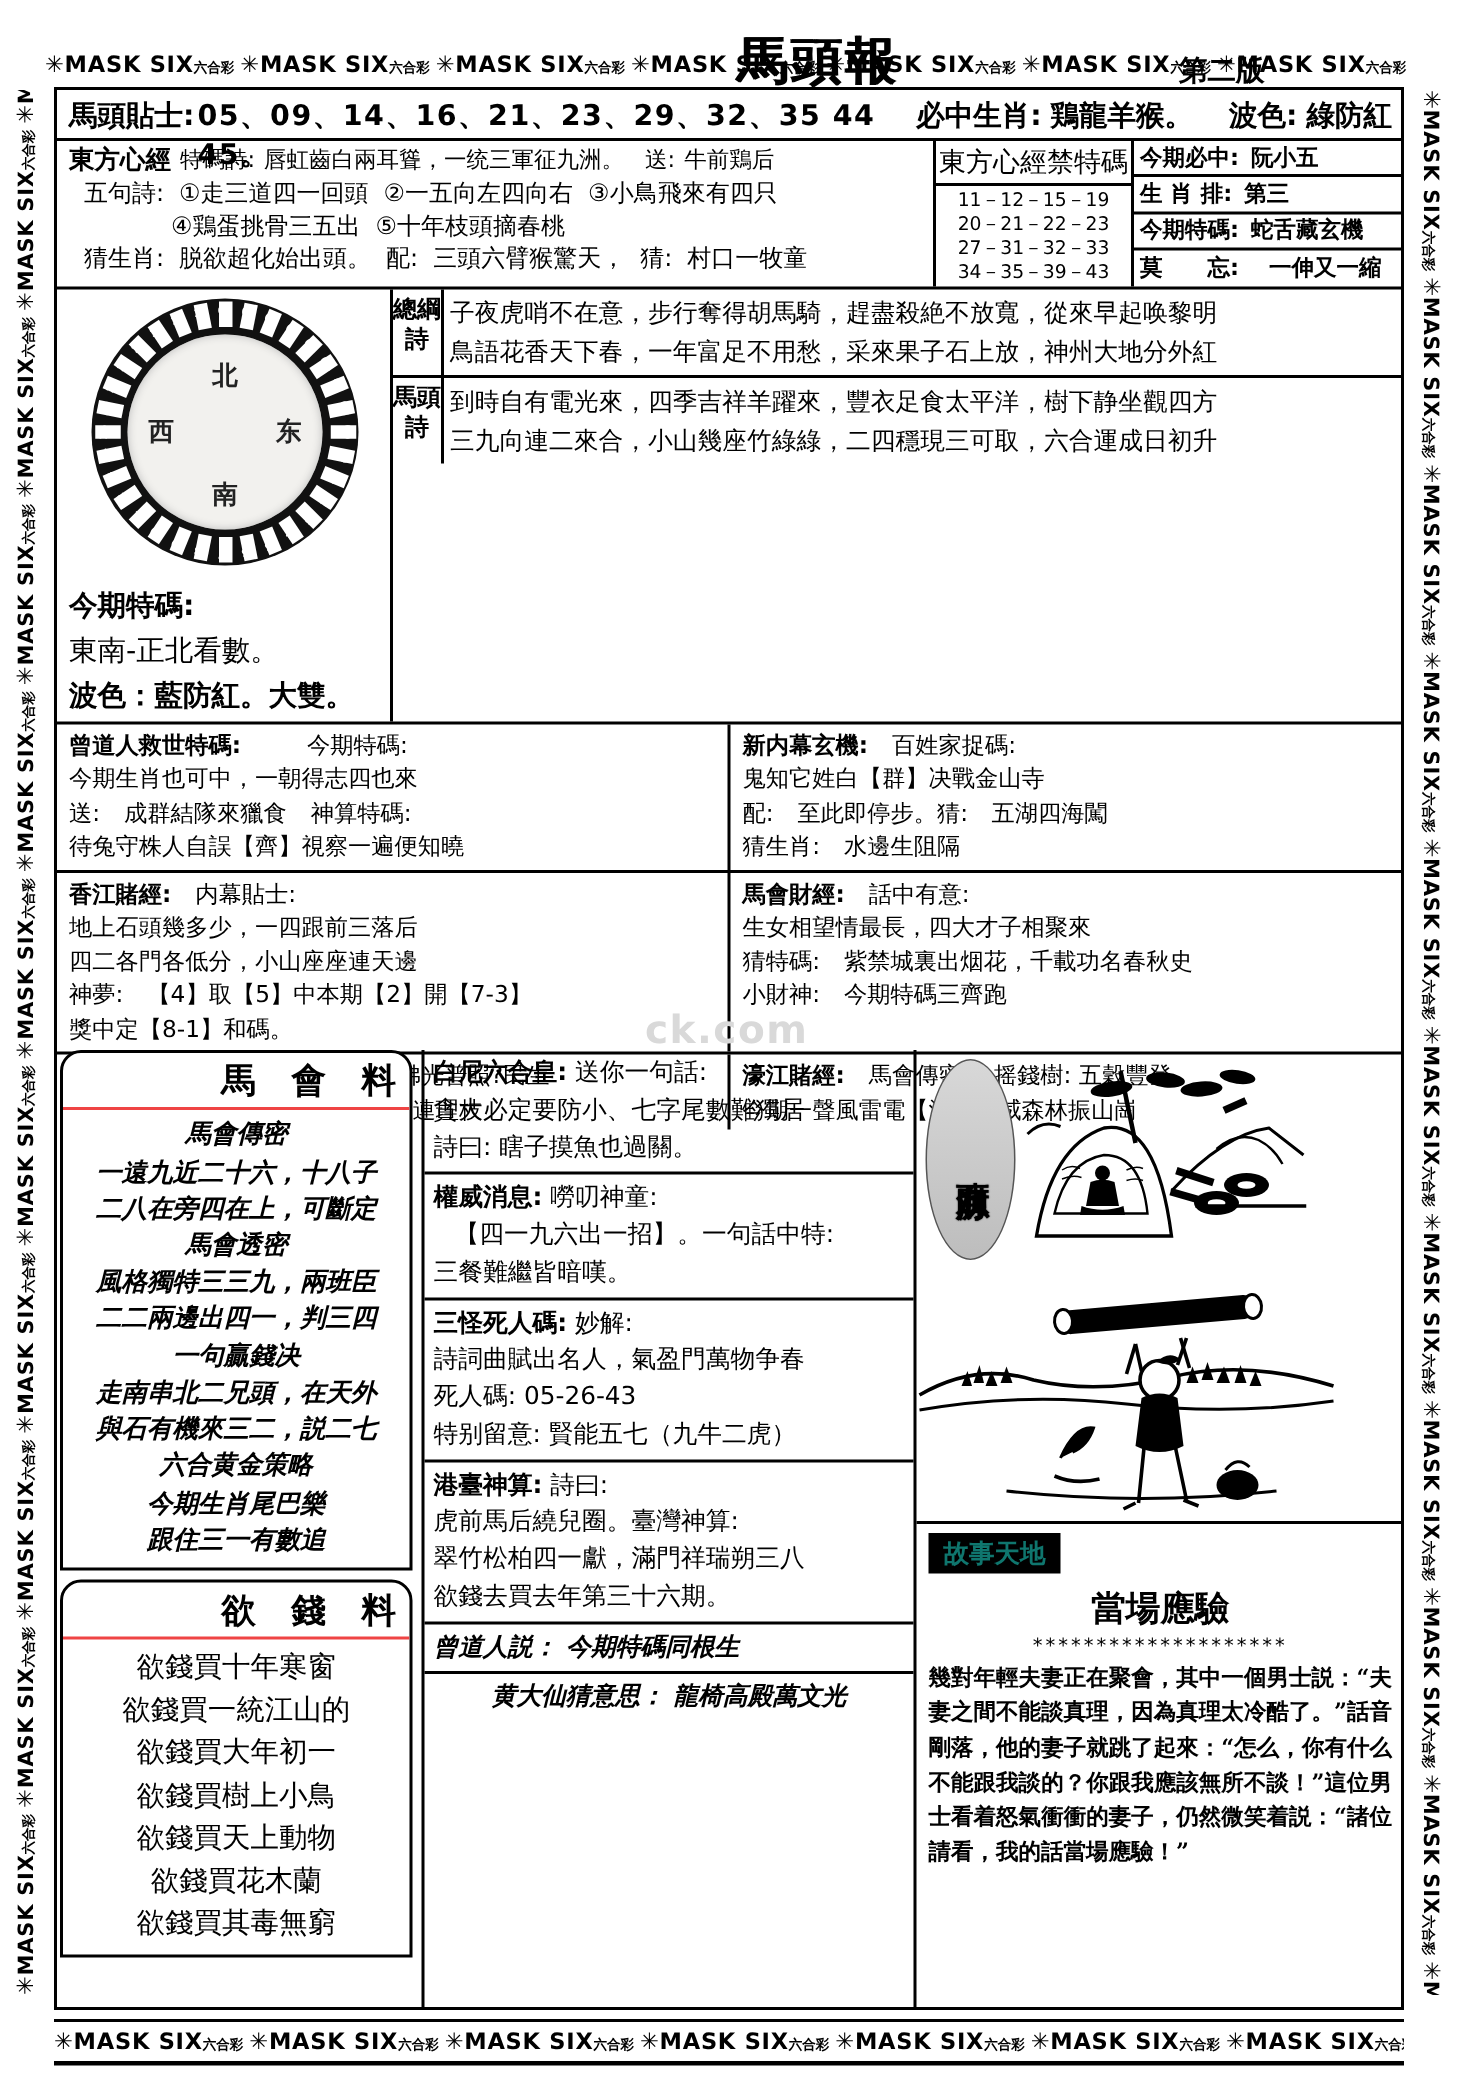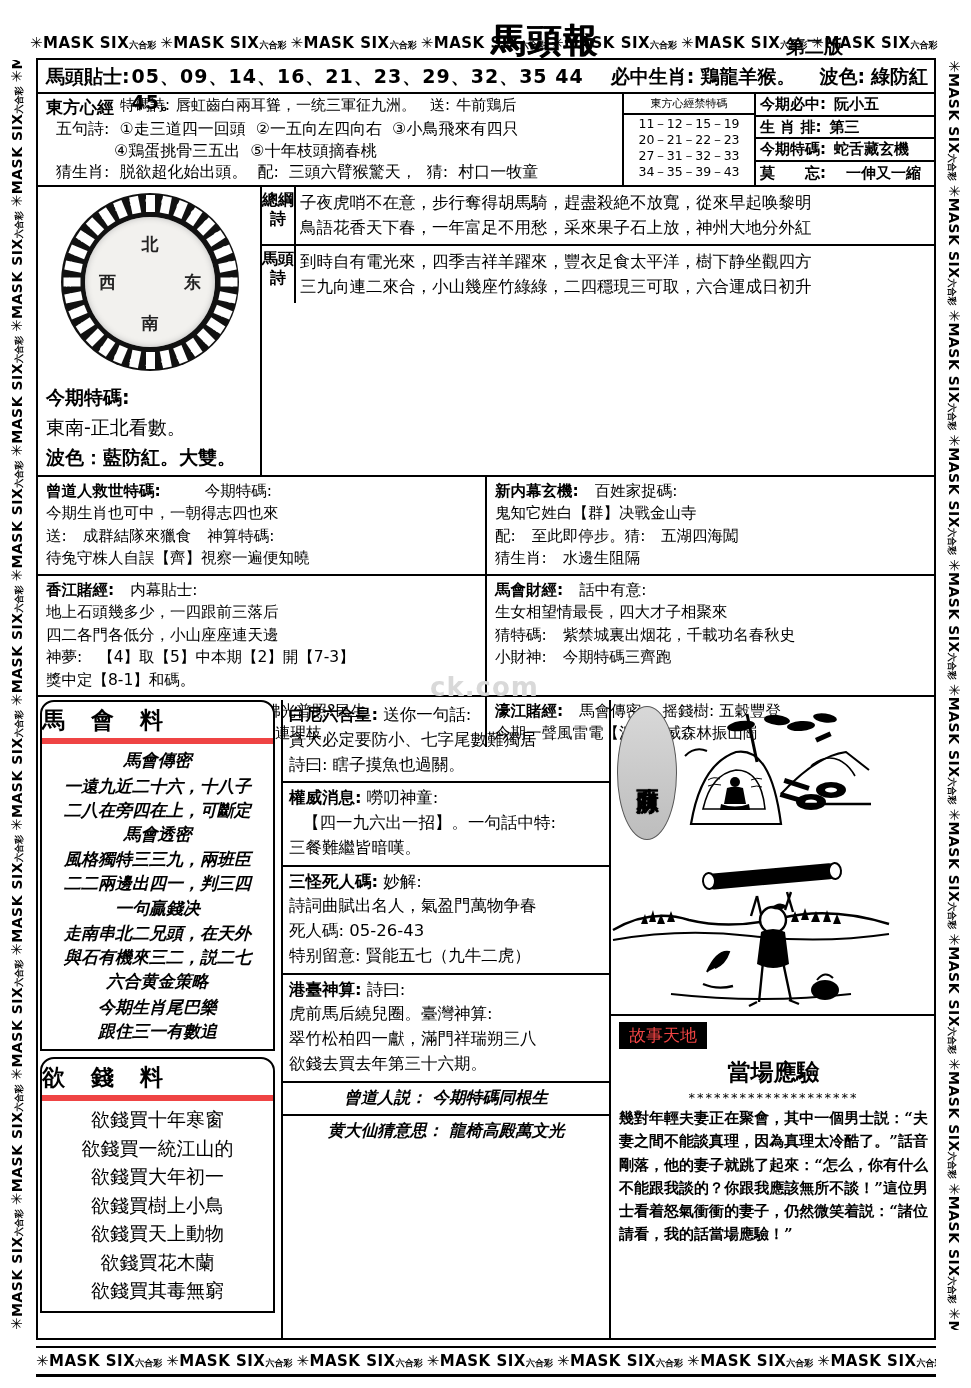--- a/index.html
+++ b/index.html
@@ -65,28 +65,28 @@
     border-bottom:2px solid #000;height:34px;box-sizing:border-box;
   }
   .tips .lbl{font-size:19px;font-weight:bold;white-space:nowrap;}
   .tips .nums{font-size:19px;font-weight:bold;letter-spacing:1px;margin-left:2px;}
   .tips .seg{margin-left:24px;font-size:19px;font-weight:bold;white-space:nowrap;}
 
   
   .sutra-wrap{display:flex;border-bottom:2px solid #000;}
   .sutra-left{flex:1;padding:2px 4px 3px 8px;border-right:2px solid #000;}
   .sutra-right{width:310px;display:flex;}
-  .srow{display:flex;align-items:flex-start;line-height:1.32;white-space:nowrap;}
+  .srow{display:flex;align-items:center;line-height:1.32;white-space:nowrap;}
   .srow .t1{font-size:17px;font-weight:bold;}
   .srow .t2{font-size:15px;margin-left:6px;}
   .srow .t3{font-size:16px;margin-left:10px;}
   .indent{padding-left:58px;}
 
   .ban-col{width:132px;border-right:2px solid #000;box-sizing:border-box;}
-  .ban-head{font-size:11px;text-align:center;border-bottom:2px solid #000;padding:2px 0;}
+  .ban-head{font-size:18px;text-align:center;border-bottom:2px solid #000;padding:2px 0;}
   .ban-nums{font-size:12.5px;text-align:center;padding:1px 0 2px;line-height:1.28;}
   .kv-col{flex:1;display:flex;flex-direction:column;}
   .kv{display:flex;align-items:center;border-bottom:2px solid #000;
       padding:1px 4px;font-size:15px;height:25%;box-sizing:border-box;}
   .kv:last-child{border-bottom:none;gap:12px;}
   .kv .k{font-weight:bold;white-space:nowrap;}
   .kv .v{margin-left:8px;font-weight:bold;}
 
   
   .mid{display:flex;border-bottom:2px solid #000;}
@@ -132,22 +132,22 @@
   .duo.narrow > .cell{padding-bottom:2px;}
   .lower-wrap{position:absolute;left:36px;top:700px;width:900px;height:640px;
      display:flex;}
   .col-a{width:245px;}
   .col-b{width:330px;border-left:2px solid #000;border-right:2px solid #000;
          box-sizing:border-box;}
   .col-c{flex:1;}
 
   .rbox{border:2px solid #000;border-radius:14px 14px 0 0;margin:0 6px 6px 4px;
         overflow:hidden;background:#fff;}
-  .rbox-head{text-align:left;font-size:23px;font-weight:bold;letter-spacing:9px;
-        padding:3px 0 2px;border-bottom:6px solid #ef4444;}
+  .rbox-head{text-align:right;font-size:23px;font-weight:bold;letter-spacing:9px;
+        padding:3px 0 2px;border-bottom:2px solid #ef4444;font-family:Liberation Serif, serif;}
   .rbox-body{padding:4px 2px 6px;text-align:center;}
   .hand{font-family:"DejaVu Serif","Liberation Serif",serif;
         font-style:italic;font-weight:bold;}
   .hline{font-size:17px;line-height:1.42;white-space:nowrap;}
   .hsub{font-size:17px;font-weight:bold;line-height:1.5;}
   .qline{font-size:19px;line-height:1.5;white-space:nowrap;
         font-family:"DejaVu Serif","Liberation Serif",serif;}
 
   .bbox{border-bottom:2px solid #000;padding:3px 6px 4px;}
   .bline{font-size:16.5px;line-height:1.5;white-space:nowrap;}
@@ -158,22 +158,22 @@
     background:linear-gradient(#d8d8d8,#bdbdbd);
     border:1px solid #555;
     display:flex;align-items:center;justify-content:center;
     font-size:22px;font-weight:bold;line-height:1.04;margin:6px 4px 0 6px;
   }
   .logo-oval span{writing-mode:vertical-rl;letter-spacing:1px;
     text-shadow:0 0 1px #000;}
   .art-row{display:flex;}
   .art-scene{flex:1;height:140px;position:relative;margin-top:4px;}
   .art2{height:170px;position:relative;border-bottom:2px solid #000;}
-  .story-tag{display:inline-block;background:#000;color:#ef4444;
-    font-size:17px;font-weight:normal;padding:2px 10px;margin:6px 0 0 8px;}
+  .story-tag{display:inline-block;background:#000;color:#0f766e;
+    font-size:17px;font-weight:bold;padding:2px 10px;margin:6px 0 0 8px;}
   .story-title{text-align:center;font-size:23px;font-weight:bold;margin-top:8px;
     font-family:"DejaVu Serif","Liberation Serif",serif;}
   .stars{text-align:center;font-size:13px;letter-spacing:2px;margin-top:2px;}
   .story-body{font-size:15px;line-height:1.55;padding:2px 8px 0 8px;
     text-align:justify;
     font-family:"DejaVu Serif","Liberation Serif",serif;font-weight:bold;}
 
   .wm{position:absolute;left:430px;top:672px;font-size:26px;color:#d9d9d9;
       font-weight:bold;letter-spacing:1px;pointer-events:none;}
 </style>
@@ -518,21 +518,21 @@
         <div class="bline">
           <b>港臺神算:</b>
           <span>詩曰:</span>
         </div>
         <div class="bline">虎前馬后繞兒圈。臺灣神算:</div>
         <div class="bline">翠竹松柏四一獻，滿門祥瑞朔三八</div>
         <div class="bline">欲錢去買去年第三十六期。</div>
       </div>
 
 
-      <div class="bbox hand" style="text-align:center">
+      <div class="bbox hand" style="">
         <div class="bline">
           <span>曾道人説：</span>
           <span>今期特碼同根生</span>
         </div>
       </div>
 
       <div class="bbox hand" style="text-align:center;border-bottom:none">
         <div class="bline">
           <span>黄大仙猜意思：</span>
           <span>龍椅高殿萬文光</span>

